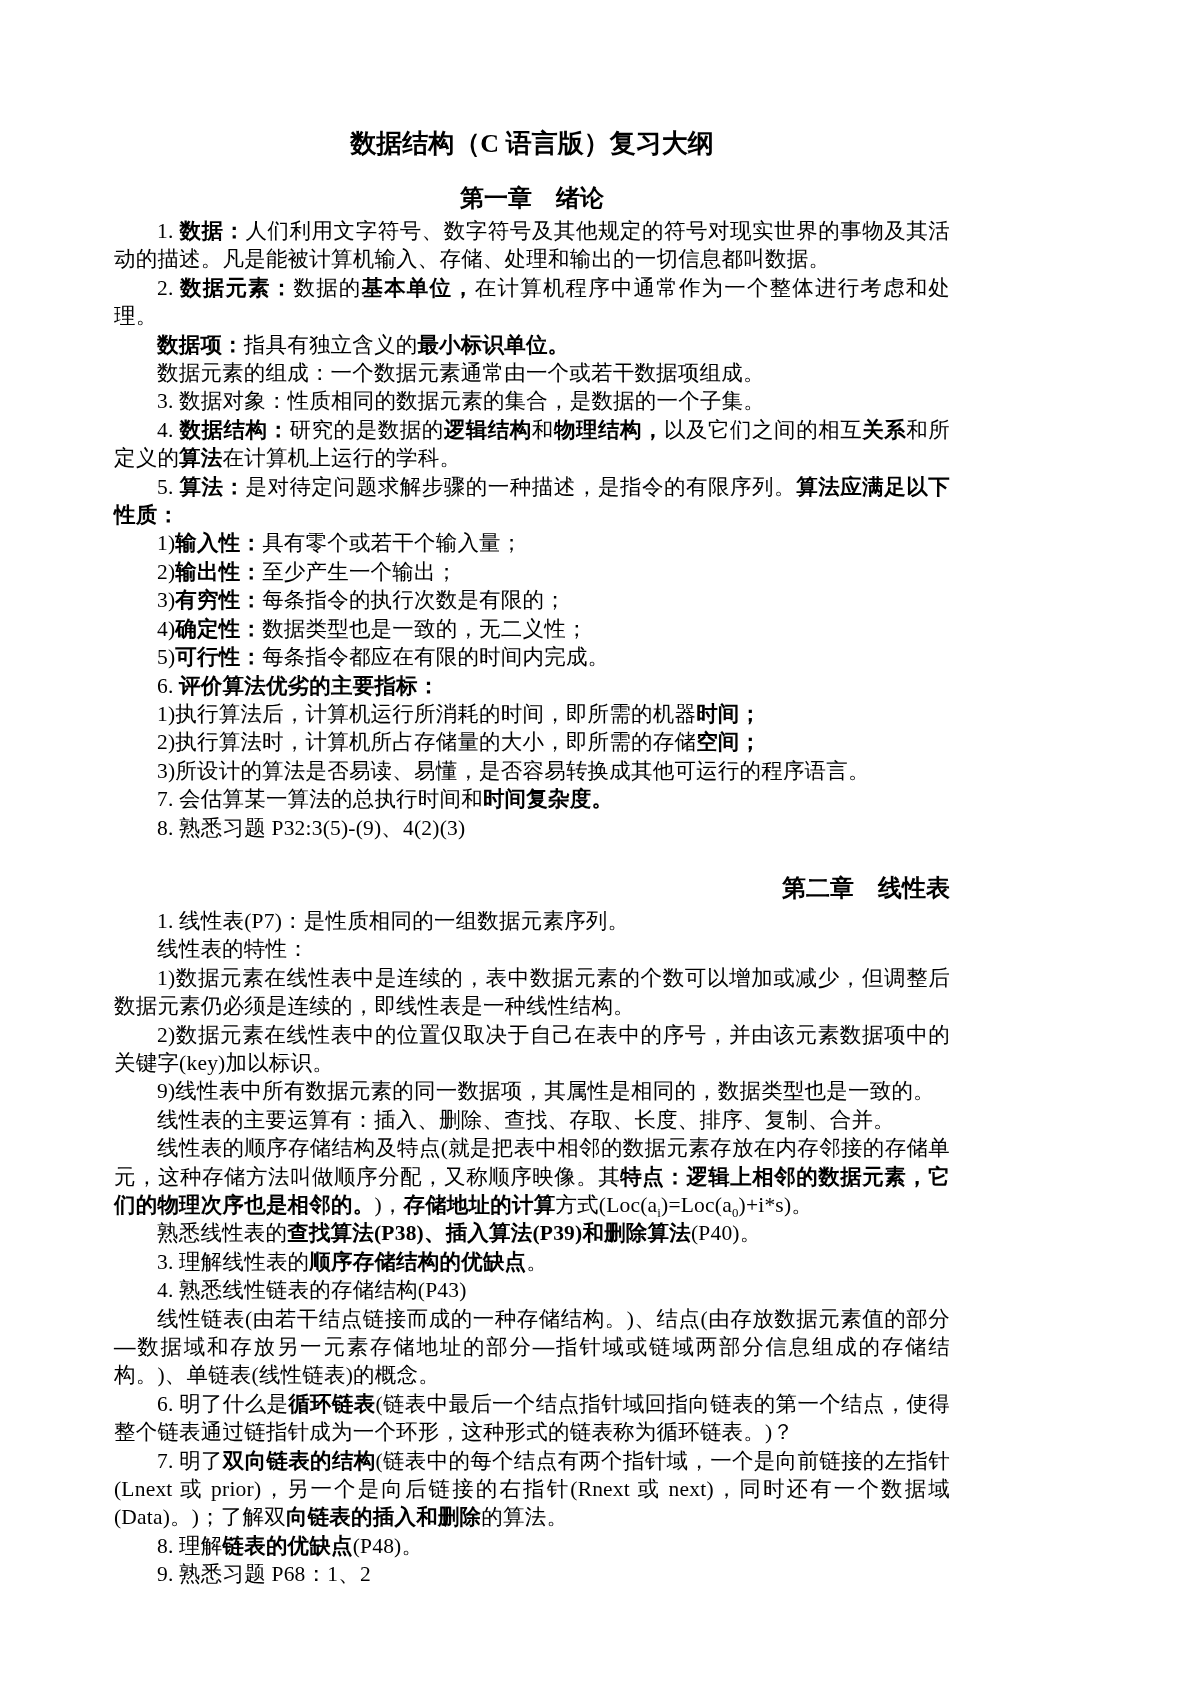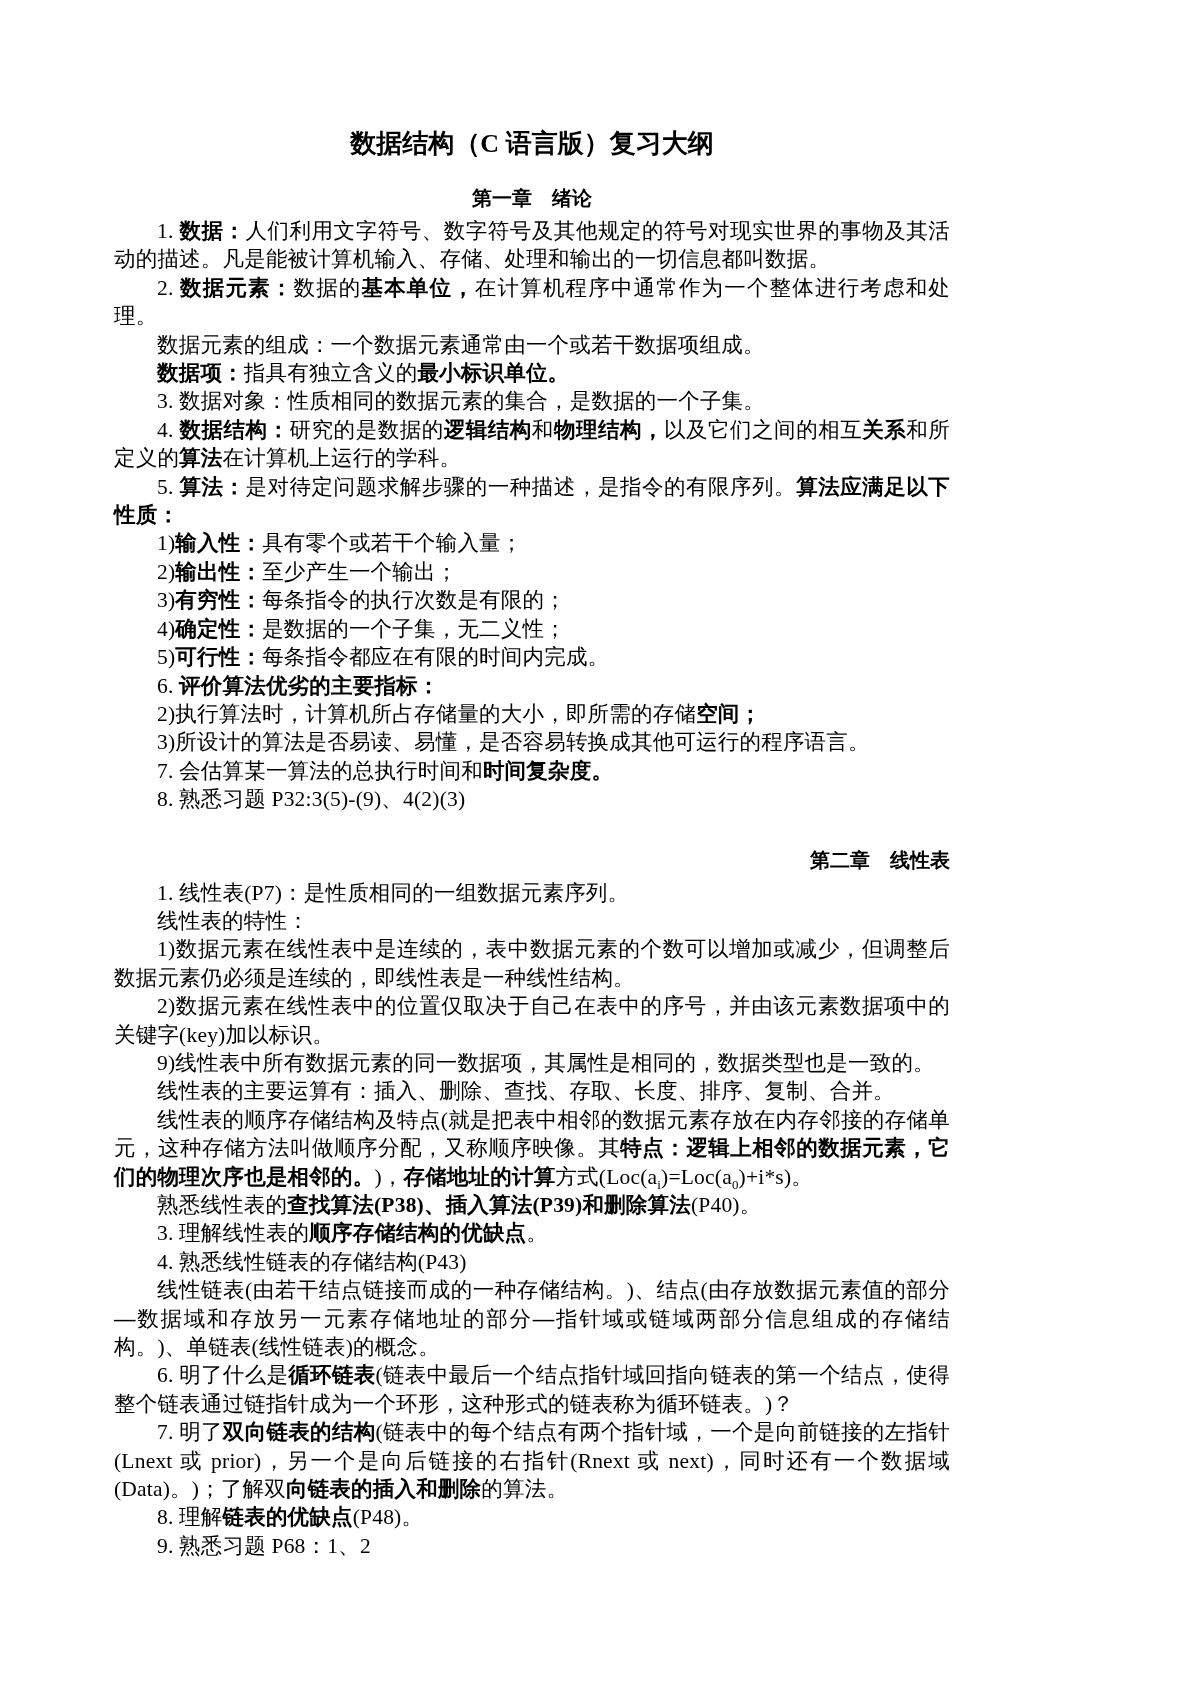--- a/index.html
+++ b/index.html
@@ -21,21 +21,21 @@
     padding: 128px 114px 0 114px;
   }
   .doc-title {
     font-size: 26px;
     font-weight: 700;
     text-align: center;
     line-height: 32px;
     margin: 0 0 22px 0;
   }
   .chapter-heading {
-    font-size: 20px;
+    font-size: 24px;
     font-weight: 700;
     text-align: center;
     line-height: 32px;
     margin: 14px 0 3px 0;
   }
   p.para {
     font-size: 21.5px;
     line-height: 28.4px;
     margin: 0;
     text-indent: 2em;
@@ -54,31 +54,32 @@
 </style>
 </head>
 <body>
 
 <div class="page">
   <div class="doc-title">数据结构（C 语言版）复习大纲</div>
   <div>
       <div class="chapter-heading">第一章　绪论</div>
       <p class="para"><span>1. </span><span class="bold">数据：</span><span>人们利用文字符号、数字符号及其他规定的符号对现实世界的事物及其活动的描述。凡是能被计算机输入、存储、处理和输出的一切信息都叫数据。</span></p>
       <p class="para"><span>2. </span><span class="bold">数据元素：</span><span>数据的</span><span class="bold">基本单位，</span><span>在计算机程序中通常作为一个整体进行考虑和处理。</span></p>
+      <p class="para"><span class="bold">数据项：</span><span>指具有独立含义的</span><span class="bold">最小标识单位。</span></p>
       <p class="para"><span>数据元素的组成：一个数据元素通常由一个或若干数据项组成。</span></p>
-      <p class="para"><span class="bold">数据项：</span><span>指具有独立含义的</span><span class="bold">最小标识单位。</span></p>
       <p class="para"><span>3. 数据对象：性质相同的数据元素的集合，是数据的一个子集。</span></p>
       <p class="para"><span>4. </span><span class="bold">数据结构：</span><span>研究的是数据的</span><span class="bold">逻辑结构</span><span>和</span><span class="bold">物理结构，</span><span>以及它们之间的相互</span><span class="bold">关系</span><span>和所定义的</span><span class="bold">算法</span><span>在计算机上运行的学科。</span></p>
       <p class="para"><span>5. </span><span class="bold">算法：</span><span>是对待定问题求解步骤的一种描述，是指令的有限序列。</span><span class="bold">算法应满足以下性质：</span></p>
       <p class="para"><span>1)</span><span class="bold">输入性：</span><span>具有零个或若干个输入量；</span></p>
       <p class="para"><span>2)</span><span class="bold">输出性：</span><span>至少产生一个输出；</span></p>
       <p class="para"><span>3)</span><span class="bold">有穷性：</span><span>每条指令的执行次数是有限的；</span></p>
-      <p class="para"><span>4)</span><span class="bold">确定性：</span><span>是数据的一个子集，无二义性；</span></p>
+      <p class="para"><span>4)</span><span class="bold">确定性：</span><span>数据类型也是一致的，无二义性；</span></p>
       <p class="para"><span>5)</span><span class="bold">可行性：</span><span>每条指令都应在有限的时间内完成。</span></p>
       <p class="para"><span>6. </span><span class="bold">评价算法优劣的主要指标：</span></p>
+      <p class="para"><span>1)执行算法后，计算机运行所消耗的时间，即所需的机器</span><span class="bold">时间；</span></p>
       <p class="para"><span>2)执行算法时，计算机所占存储量的大小，即所需的存储</span><span class="bold">空间；</span></p>
       <p class="para"><span>3)所设计的算法是否易读、易懂，是否容易转换成其他可运行的程序语言。</span></p>
       <p class="para"><span>7. 会估算某一算法的总执行时间和</span><span class="bold">时间复杂度。</span></p>
       <p class="para"><span>8. 熟悉习题 P32:3(5)-(9)、4(2)(3)</span></p>
       <div class="chapter-heading" style="margin-top: 30px; text-align: right;">第二章　线性表</div>
       <p class="para"><span>1. 线性表(P7)：是性质相同的一组数据元素序列。</span></p>
       <p class="para"><span>线性表的特性：</span></p>
       <p class="para"><span>1)数据元素在线性表中是连续的，表中数据元素的个数可以增加或减少，但调整后数据元素仍必须是连续的，即线性表是一种线性结构。</span></p>
       <p class="para"><span>2)数据元素在线性表中的位置仅取决于自己在表中的序号，并由该元素数据项中的关键字(key)加以标识。</span></p>
       <p class="para"><span>9)线性表中所有数据元素的同一数据项，其属性是相同的，数据类型也是一致的。</span></p>

